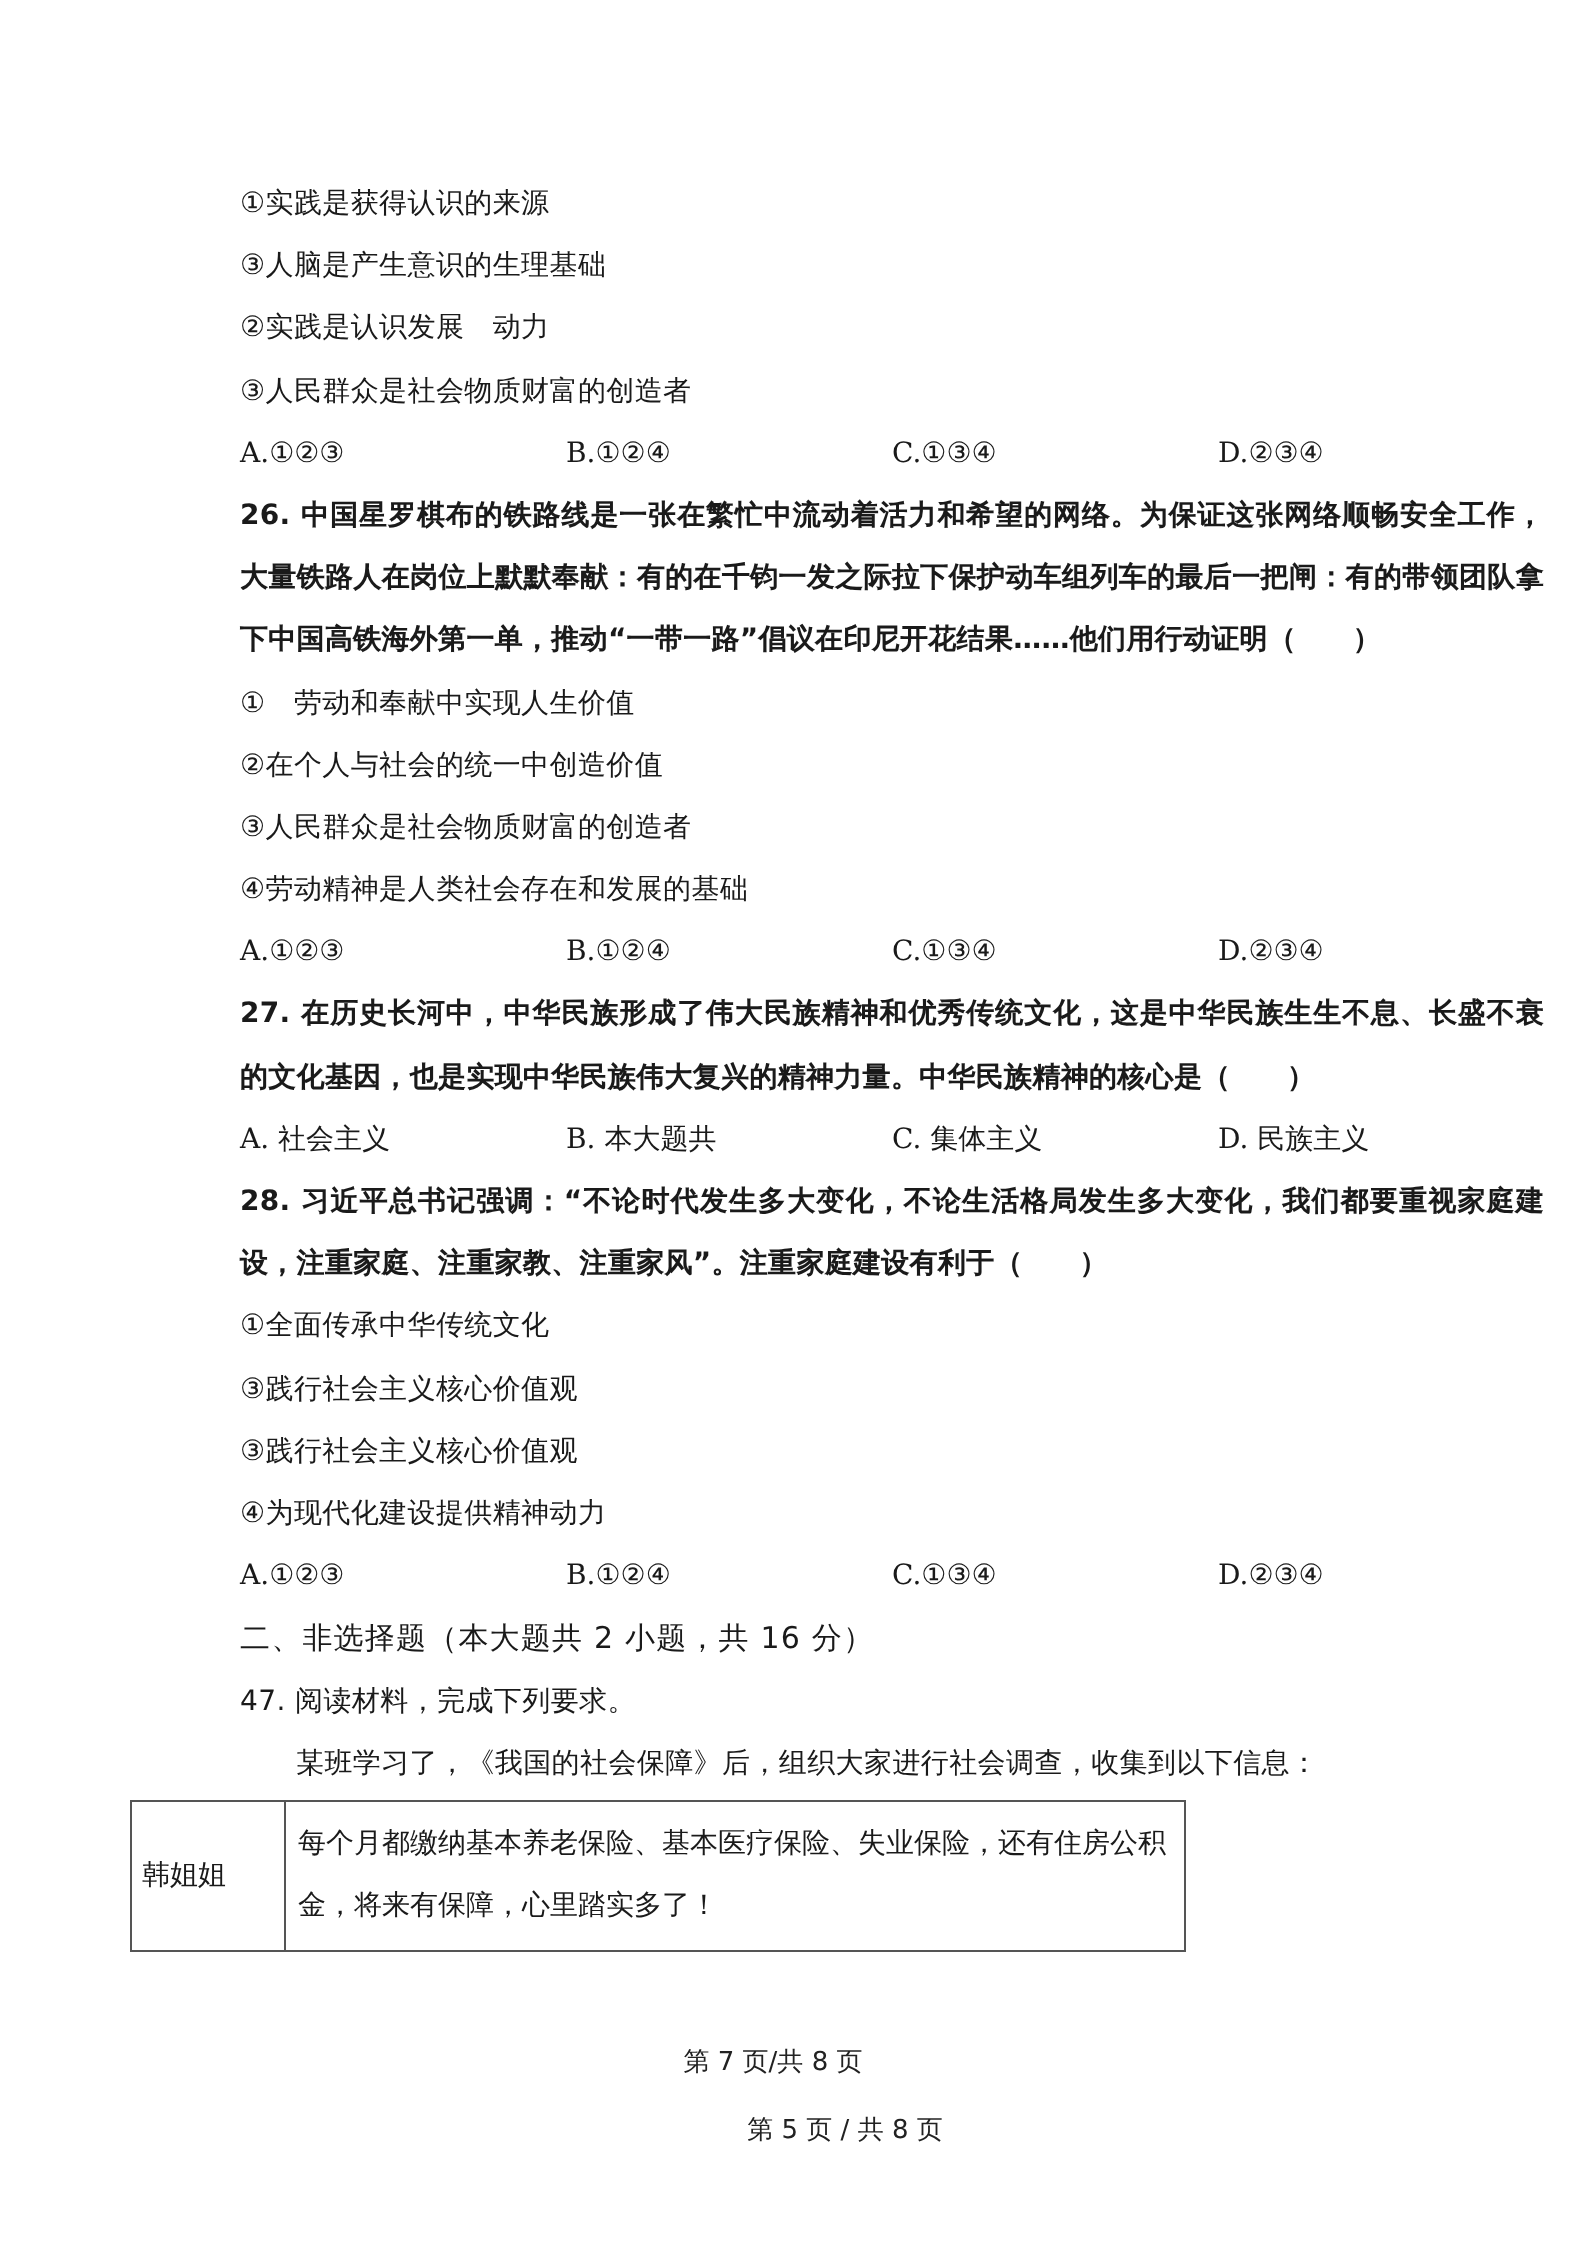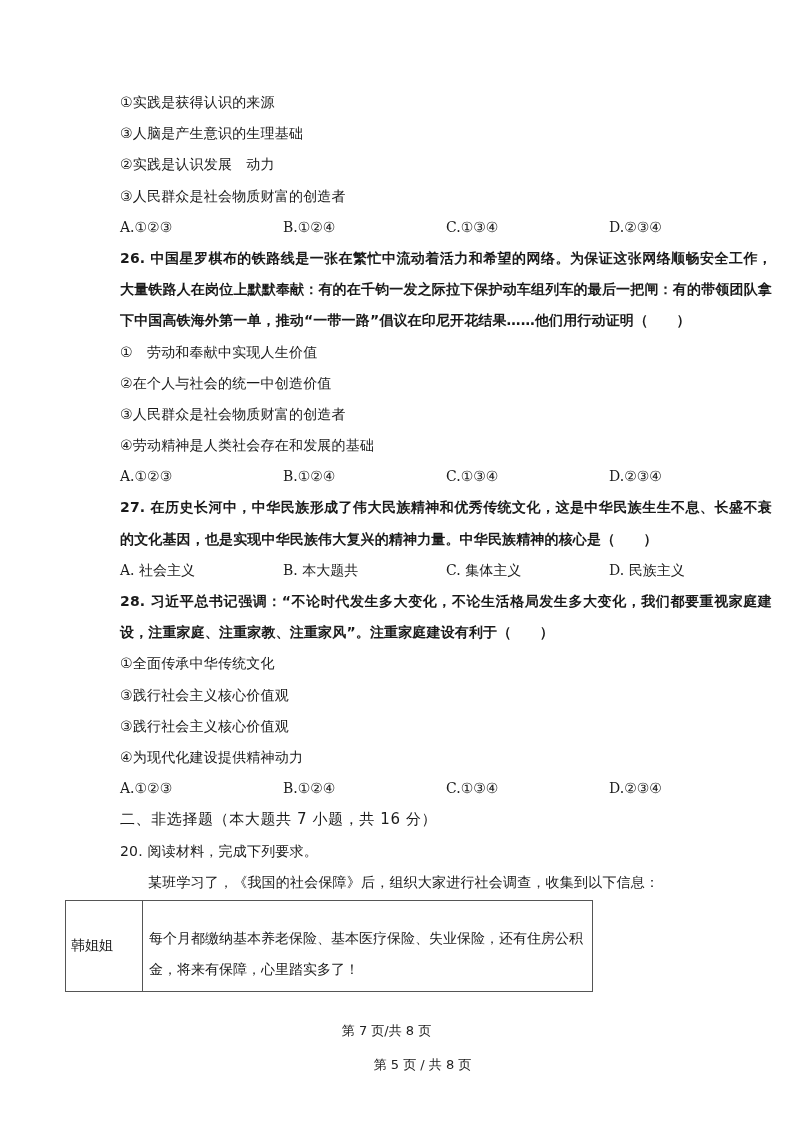--- a/index.html
+++ b/index.html
@@ -71,21 +71,21 @@
     border: 1.5px solid #555555;
     font-size: 14px;
     vertical-align: middle;
   }
   table.survey td.name {
     width: 70px;
     padding-left: 5px;
     margin-left: 40px;
   }
   table.survey td.content {
-    padding: 22px 6px 6px 6px;
+    padding: 6px 6px 6px 6px;
     line-height: 31px;
   }
   .footer {
     position: absolute;
     left: 0;
     width: 793px;
     text-align: center;
     font-size: 13px;
     color: #222;
   }
@@ -139,23 +139,23 @@
     <div class="line">③践行社会主义核心价值观</div>
     <div class="line">④为现代化建设提供精神动力</div>
   </div>
   <div class="options">
     <div class="opt"><span>A.</span><span>①②③</span></div>
     <div class="opt"><span>B.</span><span>①②④</span></div>
     <div class="opt"><span>C.</span><span>①③④</span></div>
     <div class="opt"><span>D.</span><span>②③④</span></div>
   </div>
 
-  <div class="section-title">二、非选择题（本大题共 7 小题，共 16 分）</div>
+  <div class="section-title">二、非选择题（本大题共 2 小题，共 16 分）</div>
 
-  <div class="line"><span>20.</span> <span>阅读材料，完成下列要求。</span></div>
+  <div class="line"><span>47.</span> <span>阅读材料，完成下列要求。</span></div>
   <div class="line indent">某班学习了，《我国的社会保障》后，组织大家进行社会调查，收集到以下信息：</div>
 </div>
 
 <table class="survey">
   <tbody>
       <tr>
     <td class="name">韩姐姐</td>
     <td class="content">每个月都缴纳基本养老保险、基本医疗保险、失业保险，还有住房公积金，将来有保障，心里踏实多了！</td>
   </tr>
 </tbody>

